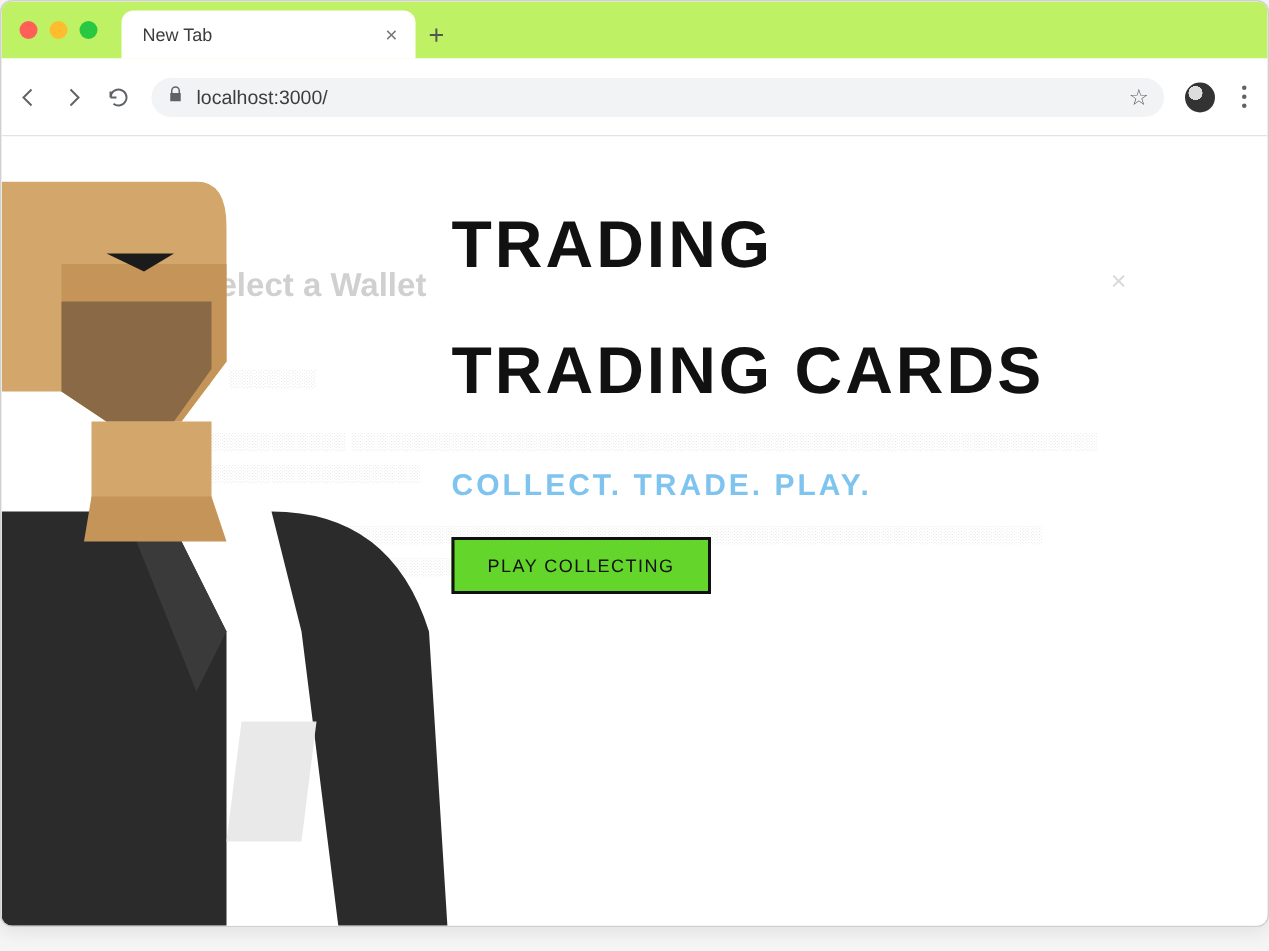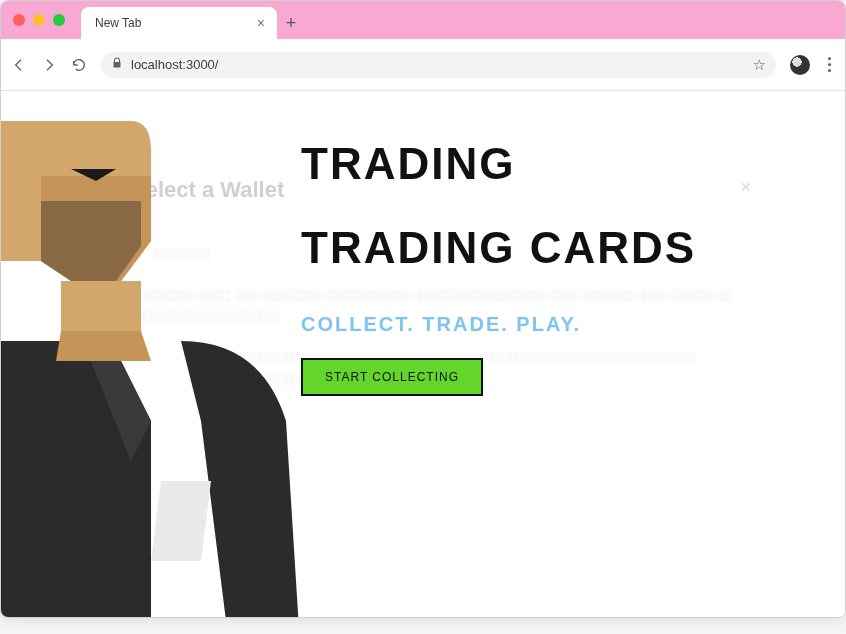--- a/index.html
+++ b/index.html
@@ -2,21 +2,21 @@
 <html><head>
 <meta charset="utf-8">
 <style>
   * { box-sizing: border-box; margin: 0; padding: 0; }
   html, body { width: 846px; height: 634px; font-family: -apple-system, Helvetica, Arial, sans-serif; background:#f5f5f5;}
   .chrome {
     width: 846px; height: 618px; background:#fff; border:1px solid #d0d0d0; border-radius:8px;
     box-shadow: 0 4px 12px rgba(0,0,0,0.08); overflow:hidden; position:relative;
   }
   
-  .tabstrip { height:38px; background:#f9a8d4; display:flex; align-items:flex-end; padding-left:12px;}
+  .tabstrip { height:38px; background:#bef264; display:flex; align-items:flex-end; padding-left:12px;}
   .traffic { display:flex; gap:8px; align-items:center; height:38px; padding-right:16px;}
   .dot { width:12px; height:12px; border-radius:50%; }
   .dot.red{background:#ff5f57;} .dot.yellow{background:#febc2e;} .dot.green{background:#28c840;}
   .tab {
     background:#fff; height:32px; width:196px; border-top-left-radius:8px; border-top-right-radius:8px;
     display:flex; align-items:center; justify-content:space-between; padding:0 12px 0 14px;
     font-size:12px; color:#3c3c3c;
   }
   .tab .close { color:#777; font-size:14px; line-height:1;}
   .newtab { width:28px; display:flex; align-items:center; justify-content:center; height:32px; color:#555; font-size:18px;}
@@ -143,17 +143,17 @@
 
         <rect x="60" y="160" width="80" height="70" fill="#d3a66b"></rect>
         <path d="M60 210 L140 210 L150 240 L55 240 Z" fill="#c59458"></path>
       </svg>
     </div>
 
     <div class="copy">
       <div class="h1">TRADING</div>
       <div class="h1 row2">TRADING CARDS</div>
       <div class="tag">COLLECT. TRADE. PLAY.</div>
-      <div class="cta">START COLLECTING</div>
+      <div class="cta">PLAY COLLECTING</div>
     </div>
 
   </div>
 </div>
 
 </body></html>

